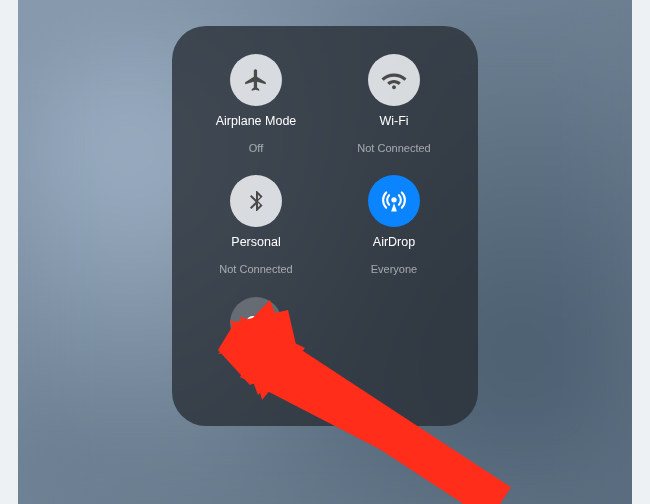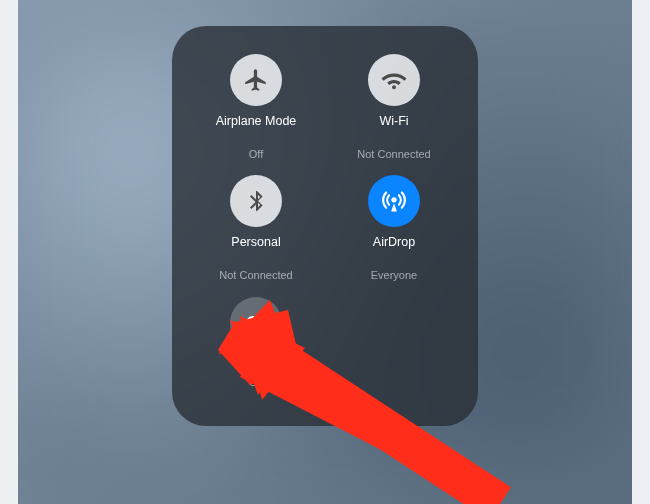--- a/index.html
+++ b/index.html
@@ -82,21 +82,21 @@
       font-weight: 500;
       color: #fff;
       text-align: center;
       line-height: 1.2;
     }
     .toggle-status {
       font-size: 11px;
       color: rgba(255,255,255,0.55);
       text-align: center;
       line-height: 1.3;
-      margin-top: 18px;
+      margin-top: 12px;
     }
     .arrow {
       position: absolute;
       pointer-events: none;
       z-index: 10;
     }
     svg.icon-svg { display: block; }
   </style>
 </head>
 <body>

